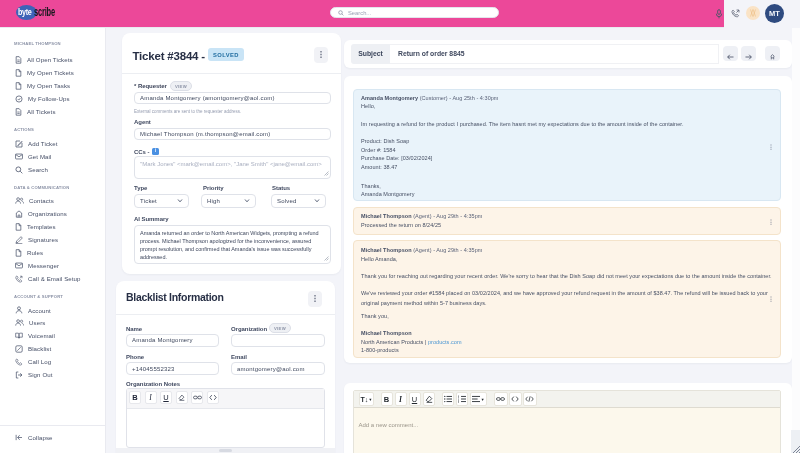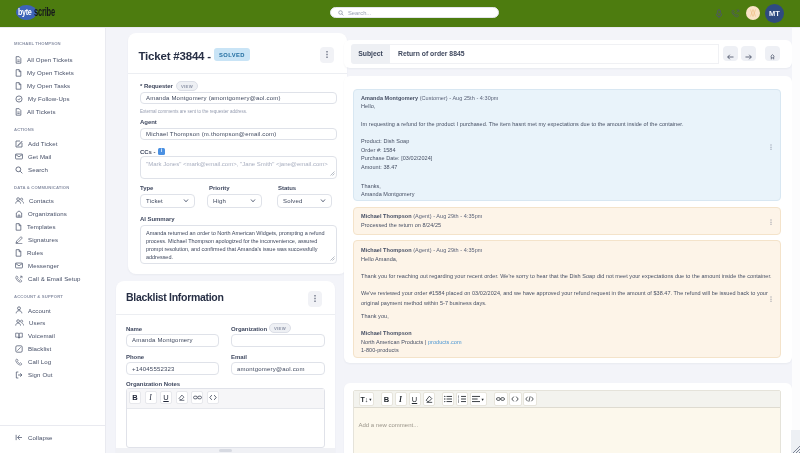--- a/index.html
+++ b/index.html
@@ -1,20 +1,20 @@
 <!DOCTYPE html>
 <html><head>
 <meta charset="utf-8">
 <style>
   * { margin:0; padding:0; box-sizing:border-box; }
   html,body { width:800px; height:453px; overflow:hidden; }
   body { font-family:"Liberation Sans", sans-serif; background:#f3f4f9; position:relative; }
   .abs { position:absolute; }
   
-  #header { position:absolute; left:0; top:0; width:800px; height:28px; background:#4d7c0f; border-bottom:1px solid #e9eaf0; z-index:5; }
+  #header { position:absolute; left:0; top:0; width:724px; height:28px; background:#ec4899; border-bottom:1px solid #e9eaf0; z-index:5; }
   #sidebar { position:absolute; left:0; top:28px; width:106px; height:425px; background:#fff; border-right:1px solid #e9eaf0; z-index:4; }
   #rightstrip { position:absolute; left:792px; top:28px; width:8px; height:425px; background:#fcfcfd; z-index:3; }
   .card { position:absolute; background:#fff; border-radius:8px; box-shadow:0 1px 2px rgba(40,50,80,0.05); }
   .secthead { position:absolute; font-size:4.2px; font-weight:bold; letter-spacing:0.15px; color:#8b92a6; white-space:nowrap; }
   .sitem { position:absolute; left:15px; font-size:6.1px; color:#454e66; letter-spacing:0.1px; display:flex; align-items:center; gap:5px; height:8px; white-space:nowrap; }
   .sitem svg { flex:0 0 auto; }
   .lbl { position:absolute; font-size:6px; font-weight:bold; color:#414a61; letter-spacing:-0.05px; }
   .inp { position:absolute; background:#fff; border:1px solid #dfe2e9; border-radius:4px; font-size:6px; color:#3f485e; display:flex; align-items:center; padding-left:5px; letter-spacing:0.2px; }
   .ph { color:#a9afc0; }
   .badge-view { position:absolute; font-size:4.2px; font-weight:bold; color:#8d94a7; background:#eef0f4; border:1px solid #dcdfe7; border-radius:6px; padding:1.5px 4px; letter-spacing:0.3px; }
@@ -225,21 +225,21 @@
       <span>Collapse</span>
     </div>
   </div>
 
 <div id="rightstrip"></div>
 <div class="abs" style="left:791px; top:430px; width:9px; height:23px; background:#edf0f4; z-index:7;"></div>
 <svg class="abs" style="left:792px; top:445px; z-index:8;" width="8" height="8" viewBox="0 0 8 8">
     <path d="M8 1 L1 8 M8 4 L4 8 M8 7 L7 8" stroke="#7d8596" stroke-width="1"></path>
   </svg>
 
-<div class="card" id="card1" style="left:128px; top:33px; width:219px; height:241px;">
+<div class="card" id="card1" style="left:122px; top:33px; width:219px; height:241px;">
   <div style="position:absolute; left:10.5px; top:17px; font-size:11.5px; font-weight:bold; color:#272f45; letter-spacing:-0.2px;">Ticket #3844 -&nbsp;&nbsp;</div>
   <div style="position:absolute; left:86px; top:15px; background:#c9e4f6; color:#216da0; border-radius:3px; font-size:5.8px; font-weight:bold; letter-spacing:0.4px; padding:3.5px 5px;">SOLVED</div>
   <div class="dots" style="left:192px; top:14px;">⋮</div>
   <div style="position:absolute; left:0; top:39.5px; width:219px; border-top:1px solid #eceef2;"></div>
 
   <div class="lbl" style="left:12px; top:50px;"><span style="color:#3b4359;">* Requester</span></div>
   <div class="badge-view" style="left:48px; top:48px;">VIEW</div>
   <div class="inp" style="left:12px; top:59px; width:197px; height:12px;">Amanda Montgomery (amontgomery@aol.com)</div>
   <div style="position:absolute; left:12px; top:75.5px; font-size:4.5px; color:#959ab0; color:#959cb0;">External comments are sent to the requester address.</div>
 

